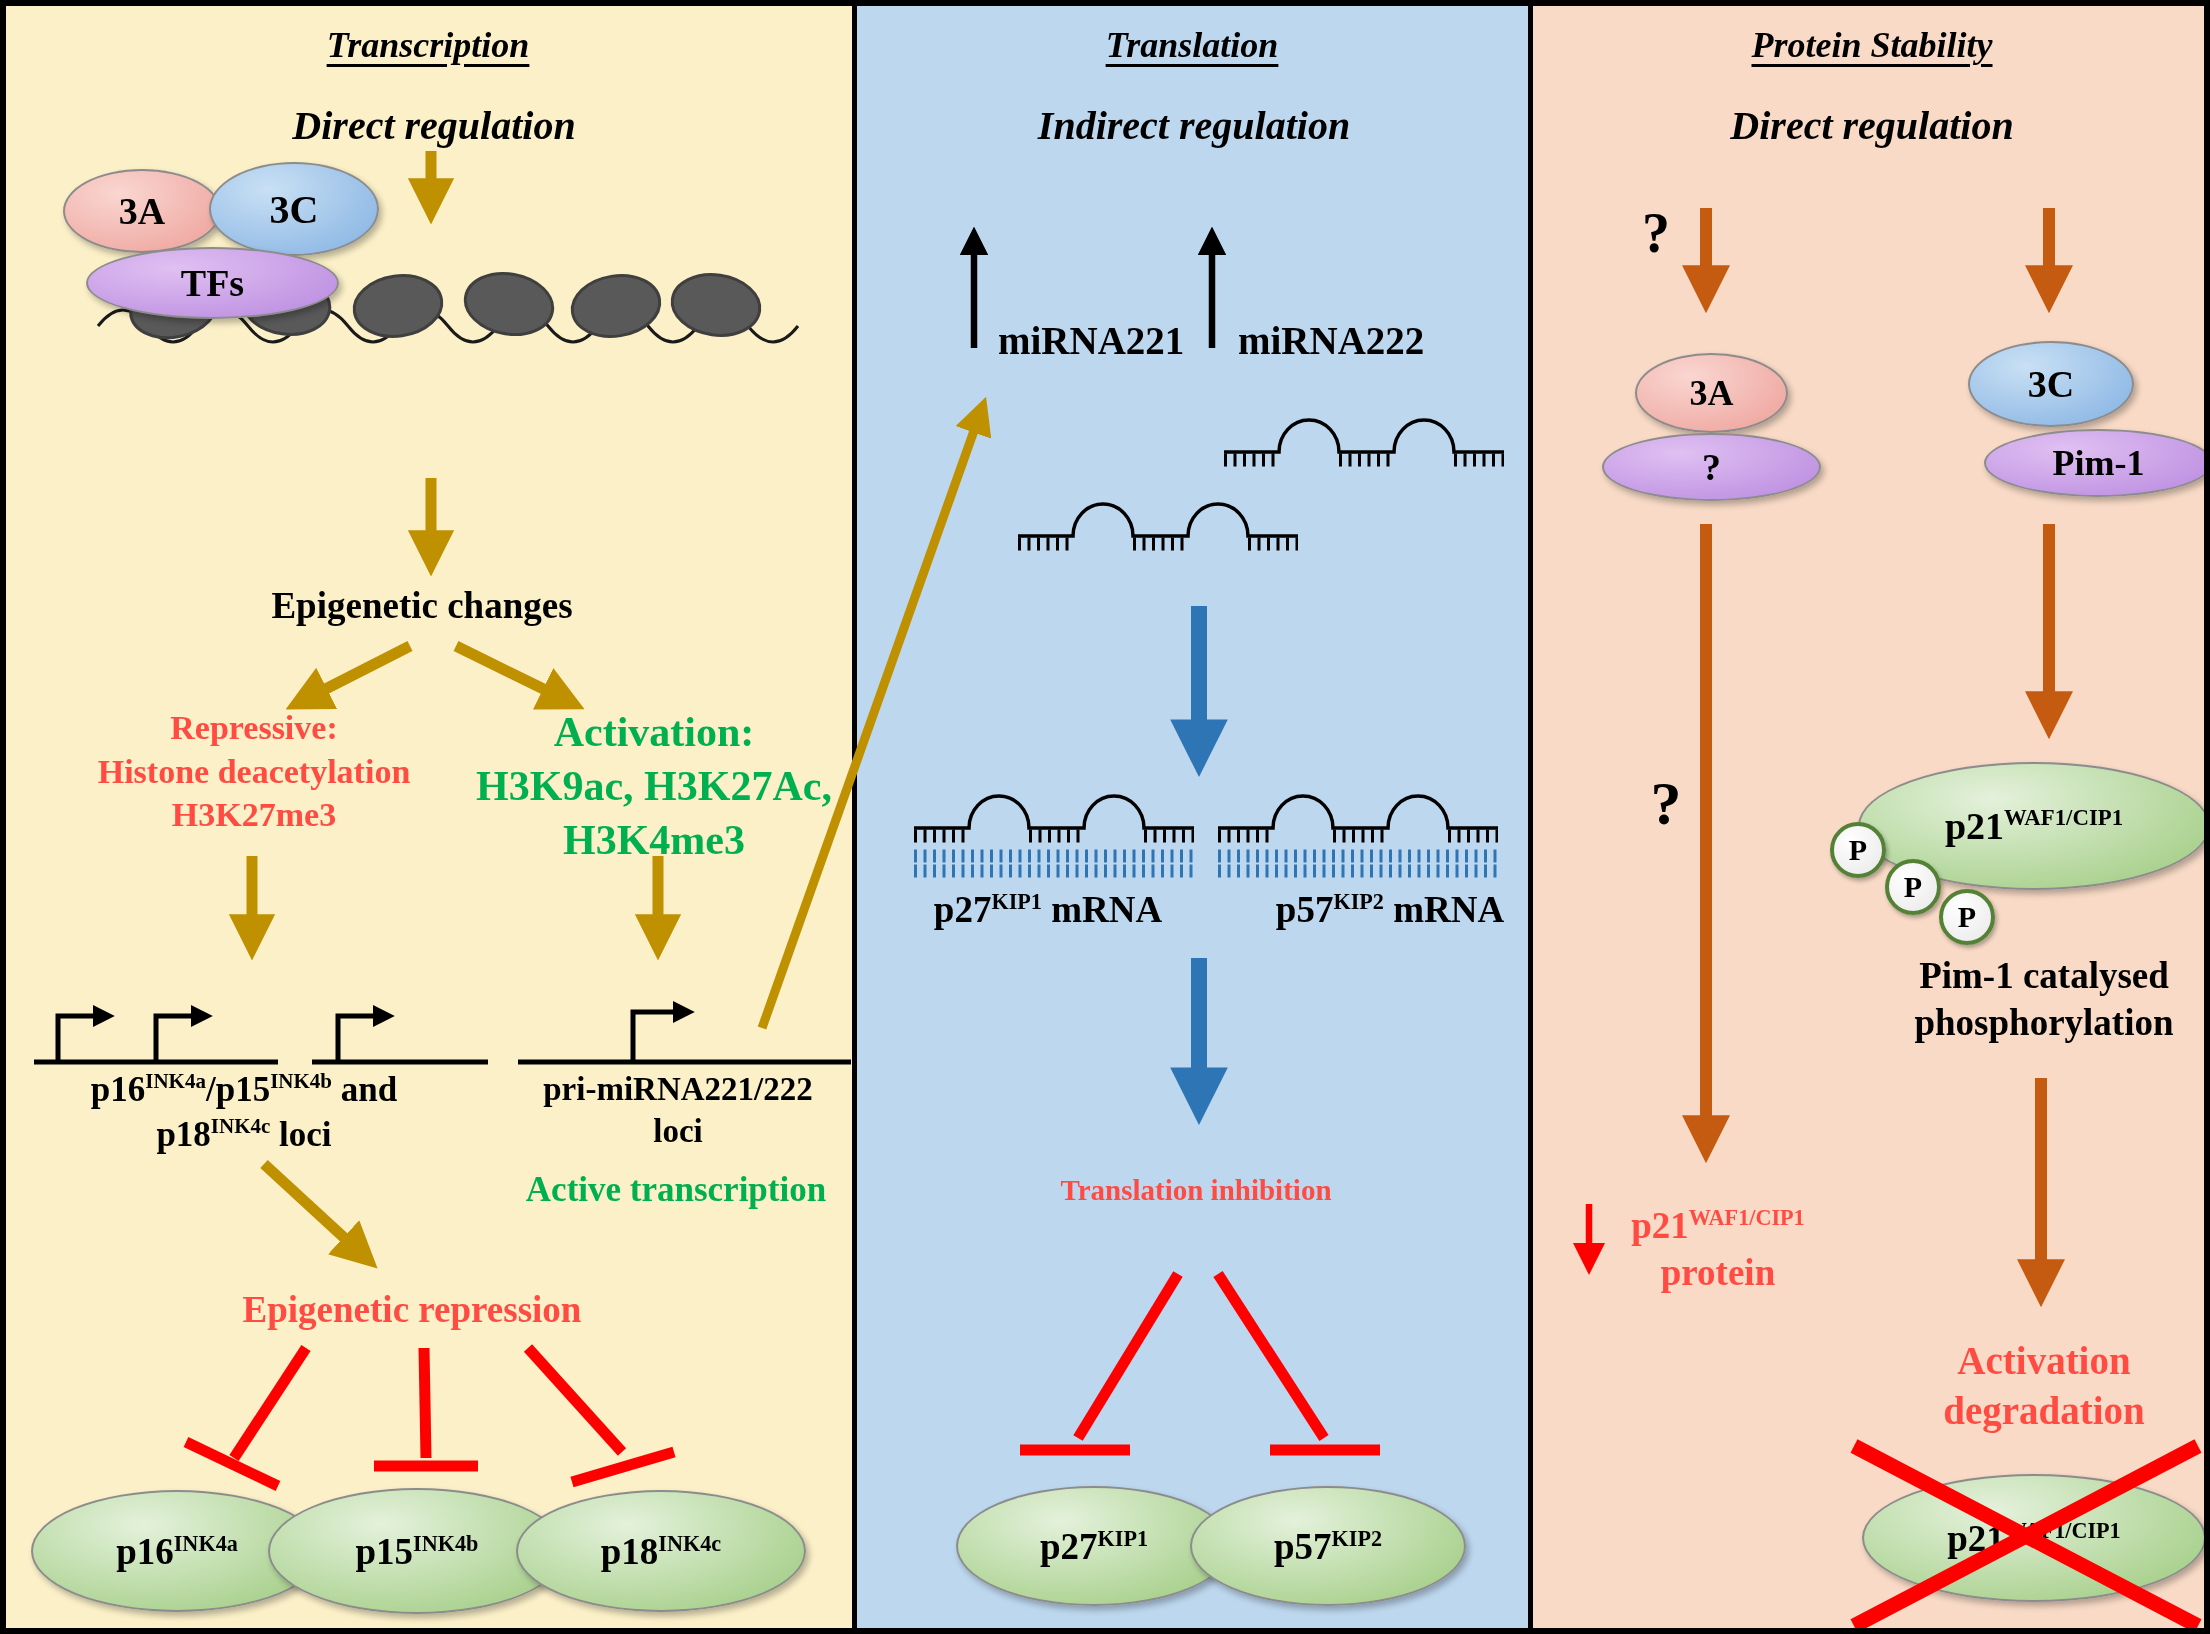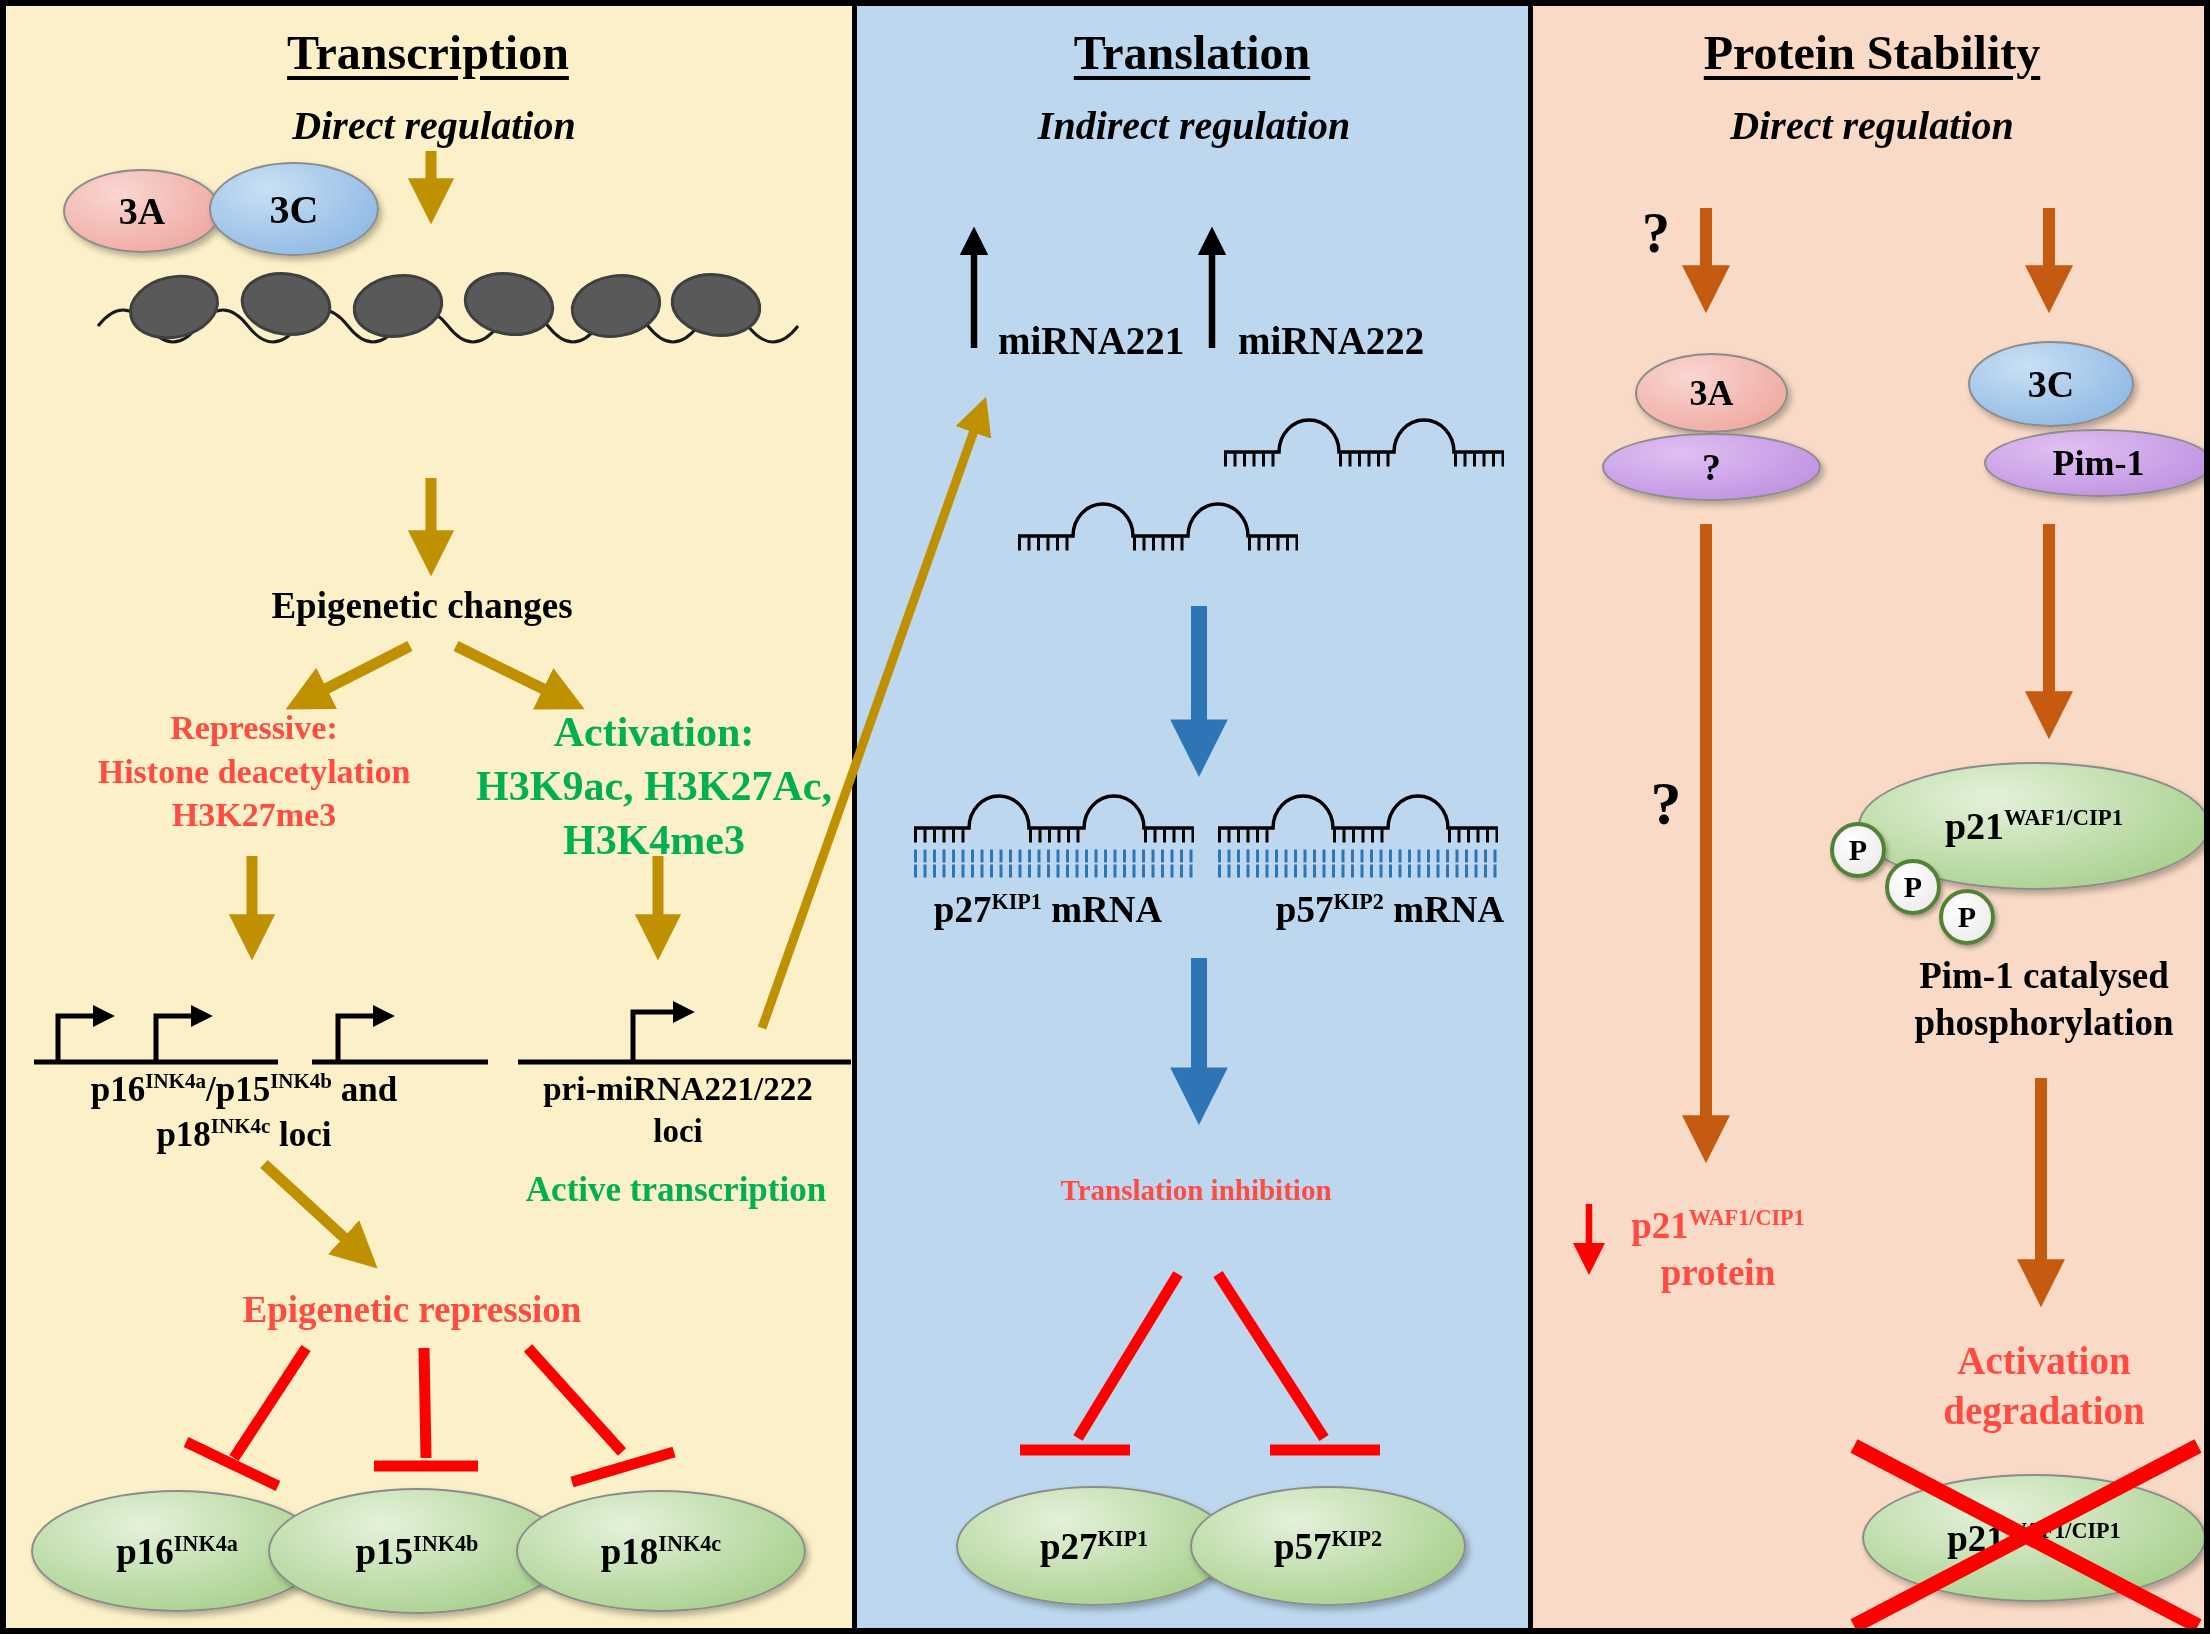--- a/index.html
+++ b/index.html
@@ -7,21 +7,21 @@
   #canvas{position:relative;width:2210px;height:1634px;border:6px solid #000;background:#fff;overflow:hidden}
   .panel{position:absolute;top:0;bottom:0;z-index:0}
   #panel-transcription{left:0;width:851px;background:var(--panel1-bg,#FBF0C8);border-right:5px solid #000}
   #panel-translation{left:851px;width:676px;background:var(--panel2-bg,#BDD7EE);border-right:5px solid #000}
   #panel-stability{left:1527px;right:0;background:var(--panel3-bg,#F8DAC6)}
   svg.layer{position:absolute;left:0;top:0;pointer-events:none}
   #svg-under{z-index:1}
   #svg-over{z-index:3}
   .txt{position:absolute;z-index:2;transform:translateX(-50%);text-align:center;font-weight:bold;color:#000;white-space:nowrap;line-height:1.28}
   .txtL{position:absolute;z-index:2;text-align:right;font-weight:bold;color:#000;white-space:nowrap}
-  .title{font-size:48px;text-decoration:underline;text-underline-offset:7px}
+  .title{font-size:36px;font-style:italic;text-decoration:underline;text-underline-offset:7px}
   .subtitle{font-size:40px;font-style:italic}
   .red{color:var(--red-text,#FF4B42)}
   .green{color:var(--green-text,#00B050)}
   sup{font-size:60%;vertical-align:super;line-height:0}
   .ellipse{position:absolute;z-index:2;border-radius:50%;display:flex;align-items:center;justify-content:center;font-weight:bold;color:#000;border:2px solid #8C8C8C;box-shadow:3px 4px 6px rgba(0,0,0,.28)}
   .pink{background:radial-gradient(ellipse at 35% 28%,#FAD6D1,#EFA9A2 82%)}
   .blueE{background:radial-gradient(ellipse at 35% 28%,#C9E0F4,#8FB9E5 82%)}
   .purple{background:radial-gradient(ellipse at 35% 28%,#E0C0F2,#BF92E2 82%)}
   .greenE{background:radial-gradient(ellipse at 38% 28%,#E4F1DB,#A9D18E 80%)}
   .pcircle{position:absolute;z-index:2;width:56px;height:56px;border-radius:50%;border:4px solid #538135;background:radial-gradient(circle at 35% 30%,#ffffff,#E8E8E8);display:flex;align-items:center;justify-content:center;font-weight:bold;font-size:30px;box-shadow:2px 3px 4px rgba(0,0,0,.3)}
@@ -160,20 +160,23 @@
 
   <div class="txt title" style="left:422px;top:16px">Transcription</div>
   <div class="txt subtitle" style="left:428px;top:94px">Direct regulation</div>
 
   <div class="ellipse pink" style="left:57px;top:163px;width:158px;height:84px;font-size:38px">
       <span>3A</span>
     </div>
   <div class="ellipse blueE" style="left:203px;top:156px;width:170px;height:94px;font-size:40px">
       <span>3C</span>
     </div>
+  <div class="ellipse purple" style="left:80px;top:241px;width:253px;height:72px;font-size:38px">
+      <span>TFs</span>
+    </div>
 
   <div class="txt" style="left:416px;top:576px;font-size:37px">Epigenetic changes</div>
 
   <div class="txt red" style="left:248px;top:700px;font-size:34px">
     <div>Repressive:</div>
     <div>Histone deacetylation</div>
     <div>H3K27me3</div>
   </div>
   <div class="txt green" style="left:648px;top:700px;font-size:42px">
     <div>Activation:</div>

